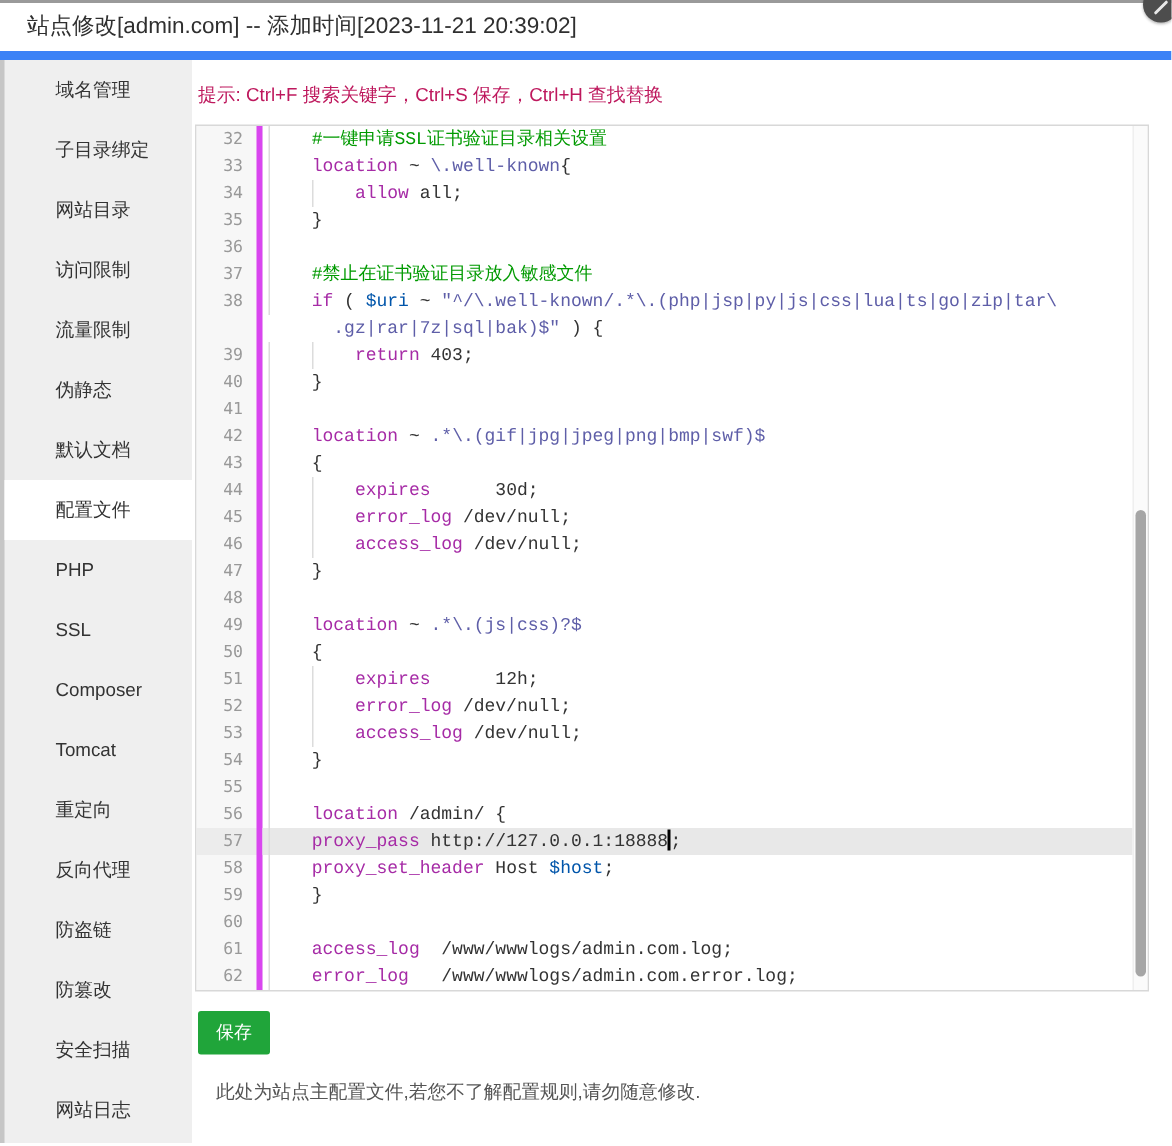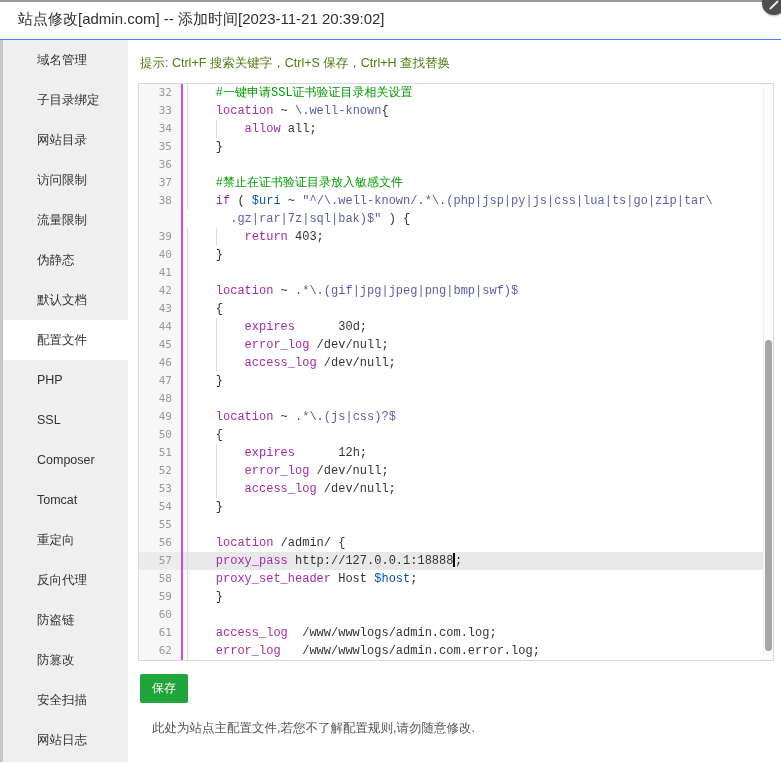--- a/index.html
+++ b/index.html
@@ -6,34 +6,34 @@
   body{
     width:781px;height:764px;position:relative;overflow:hidden;
     background:#fff;font-family:"Liberation Sans","DejaVu Sans",sans-serif;
     color:#333;
   }
   .top-edge{position:absolute;top:0;left:0;width:781px;height:2px;background:#9a9a9a;z-index:5;}
   .float-widget{position:absolute;top:-9px;right:-5px;width:24px;height:24px;border-radius:50%;
     background:#4d4d4d;z-index:6;box-shadow:0 1px 2px rgba(0,0,0,.3);}
   .float-widget .slash{position:absolute;left:6px;top:13px;width:12px;height:2px;background:#e8e8e8;
     transform:rotate(-45deg);border-radius:1px;}
-  .titlebar{height:40px;border-bottom:1px solid #3b82f6;display:flex;align-items:center;
+  .titlebar{height:40px;border-bottom:6px solid #3b82f6;display:flex;align-items:center;
     padding-left:18px;box-sizing:border-box;}
   .titlebar .title{font-size:15px;color:#2f2f2f;}
-  .layout{display:flex;height:722px;gap:8px;}
+  .layout{display:flex;height:722px;}
   .sidebar{width:128px;flex-shrink:0;background:#efefef;border-left:3px solid #c6c6c6;box-sizing:border-box;}
   .sidebar-item{height:40px;line-height:40px;padding-left:34px;font-size:12.5px;color:#333;cursor:pointer;}
   .sidebar-item.active{background:#fff;}
   .content{flex:1;min-width:0;padding:0 0 0 2px;}
-  .hint{margin:15px 0 11px 2px;font-size:12.5px;color:#4d7c0f;}
+  .hint{margin:15px 0 11px 2px;font-size:12.5px;color:#be185d;}
   .editor{position:relative;width:636px;border:1px solid #d8d8d8;box-sizing:border-box;
     font-family:"DejaVu Sans Mono","Liberation Mono",monospace;font-size:12px;line-height:18px;
     background:#fff;overflow:hidden;}
   .code-row{display:flex;height:18px;}
-  .gutter-cell{width:44px;flex-shrink:0;background:#f7f7f7;border-right:2px solid #d946ef;
+  .gutter-cell{width:44px;flex-shrink:0;background:#f7f7f7;border-right:4px solid #d946ef;
     color:#999;text-align:right;padding-right:9px;box-sizing:border-box;font-size:11px;}
   .code-cell{flex:1;min-width:0;padding-left:4px;white-space:pre;overflow:hidden;font-family:Liberation Mono, monospace;}
   .code-row.active .code-cell{background:var(--c-active,#e8e8e8);}
   .code-row.active .gutter-cell{background:#ececec;}
   .indent-unit{display:inline-block;width:4ch;height:18px;vertical-align:top;
     border-left:1px solid #dcdcdc;box-sizing:border-box;}
   .wrap-pad{display:inline-block;height:18px;vertical-align:top;}
   .tok-kw{color:var(--c-kw,#a62ba6);}
   .tok-comment{color:var(--c-comment,#009a00);}
   .tok-var{color:var(--c-var,#0055aa);}

